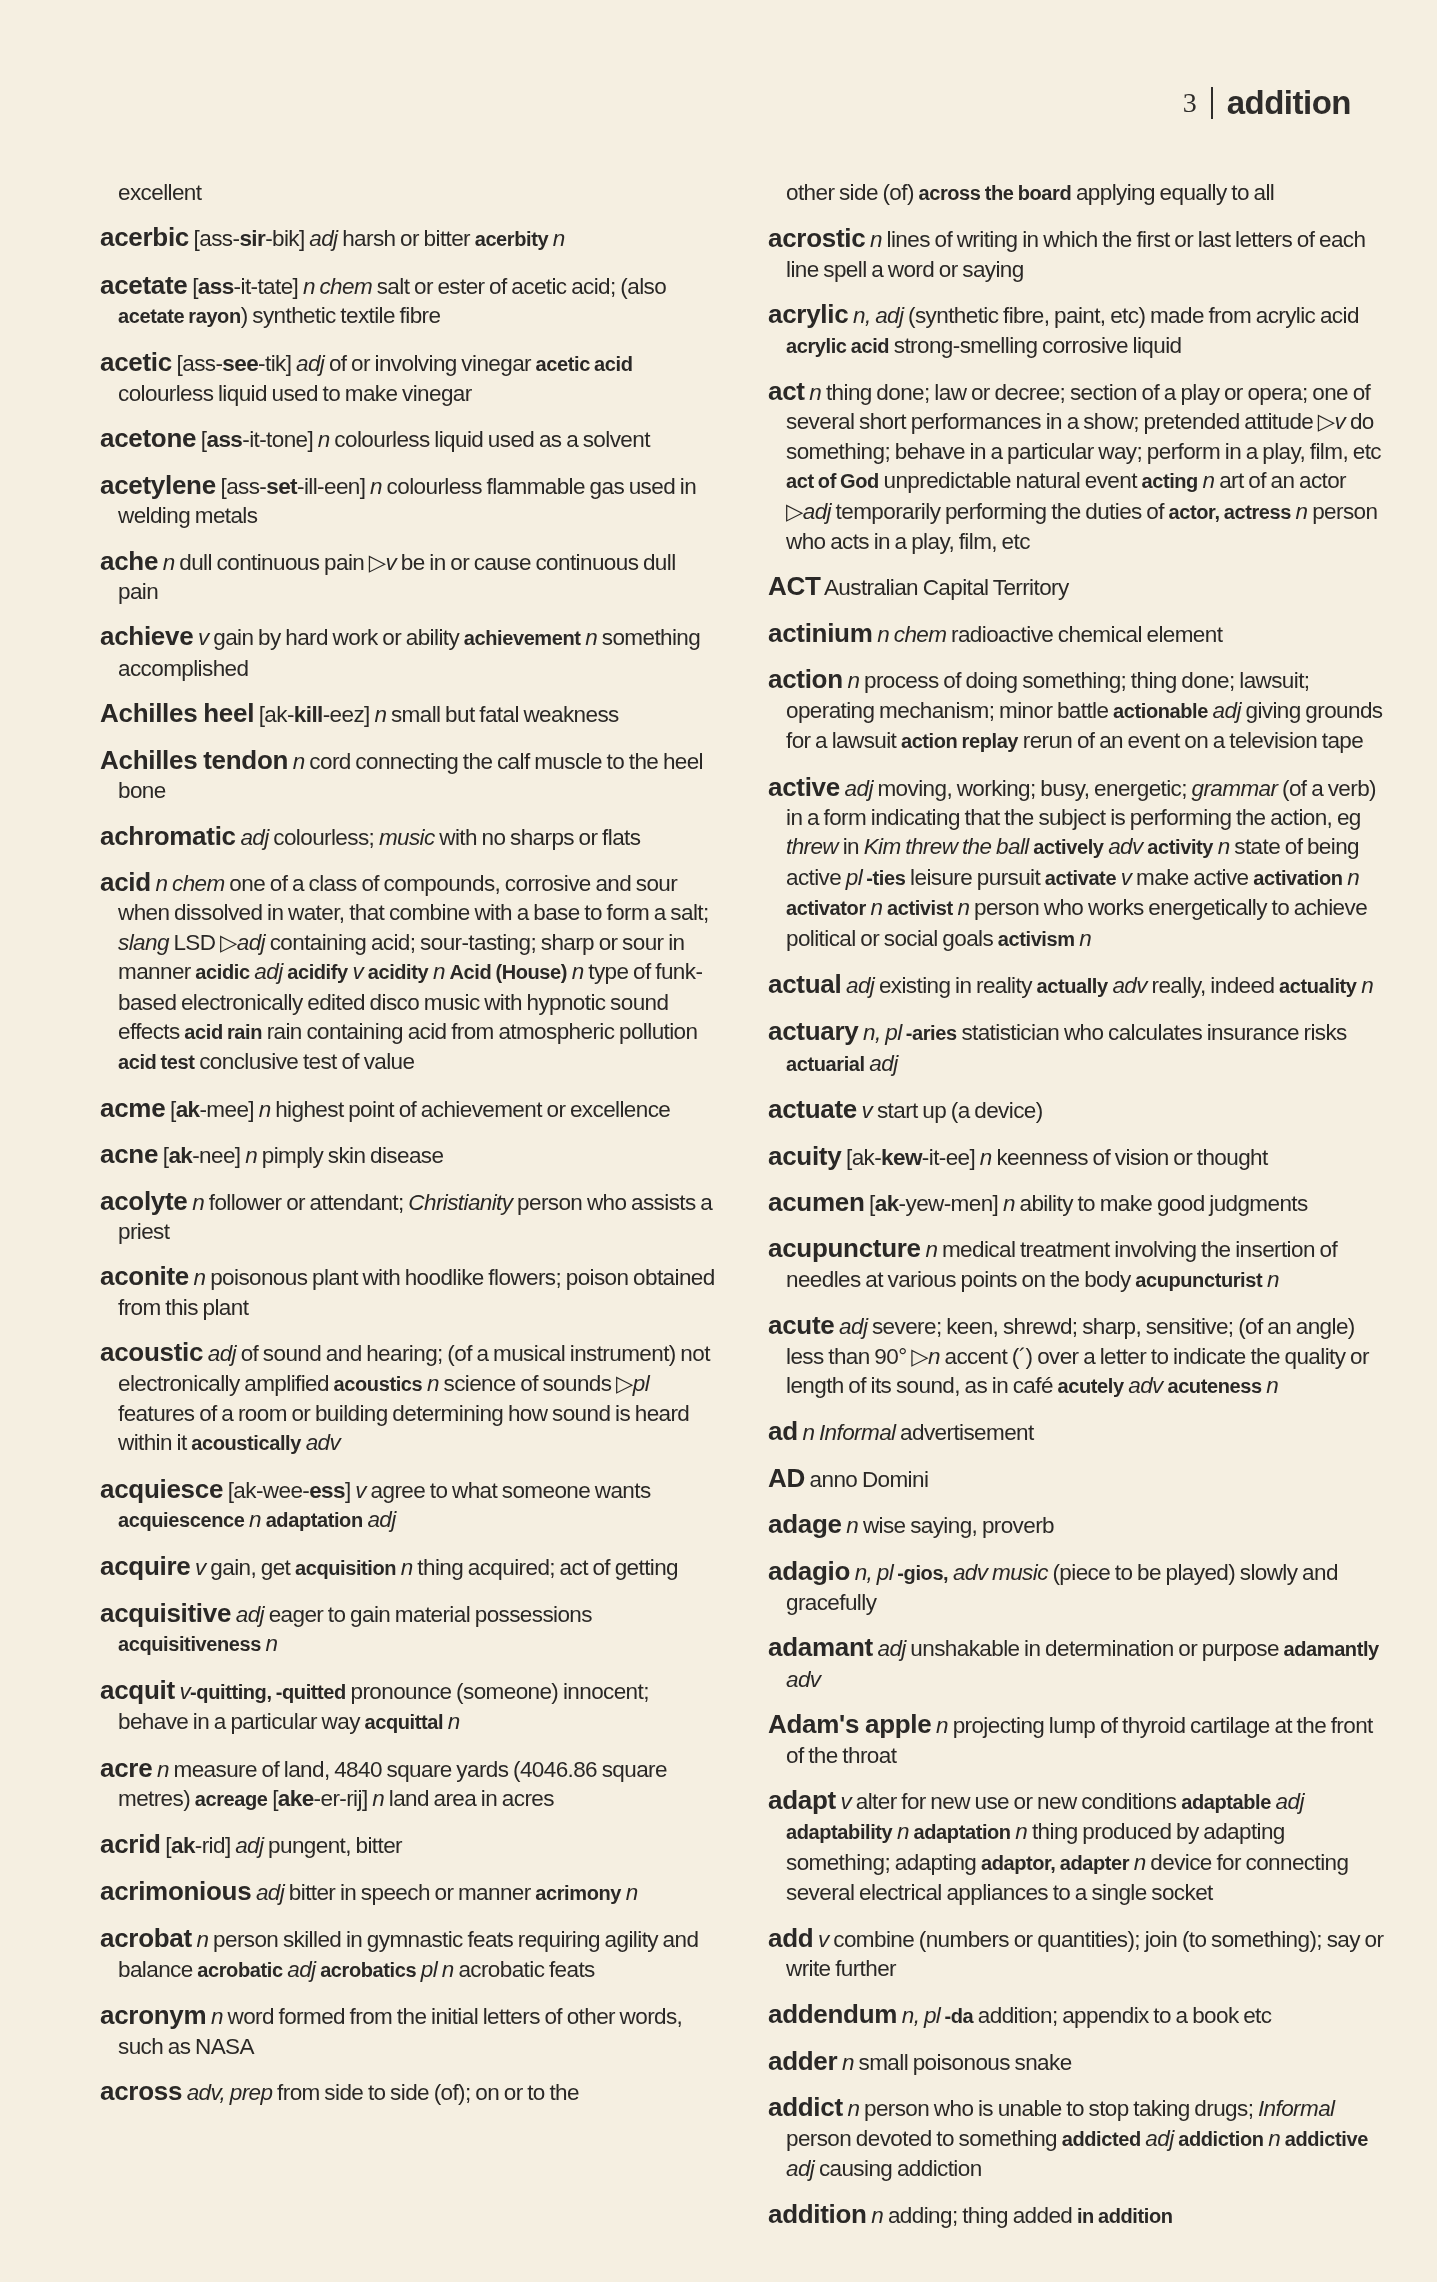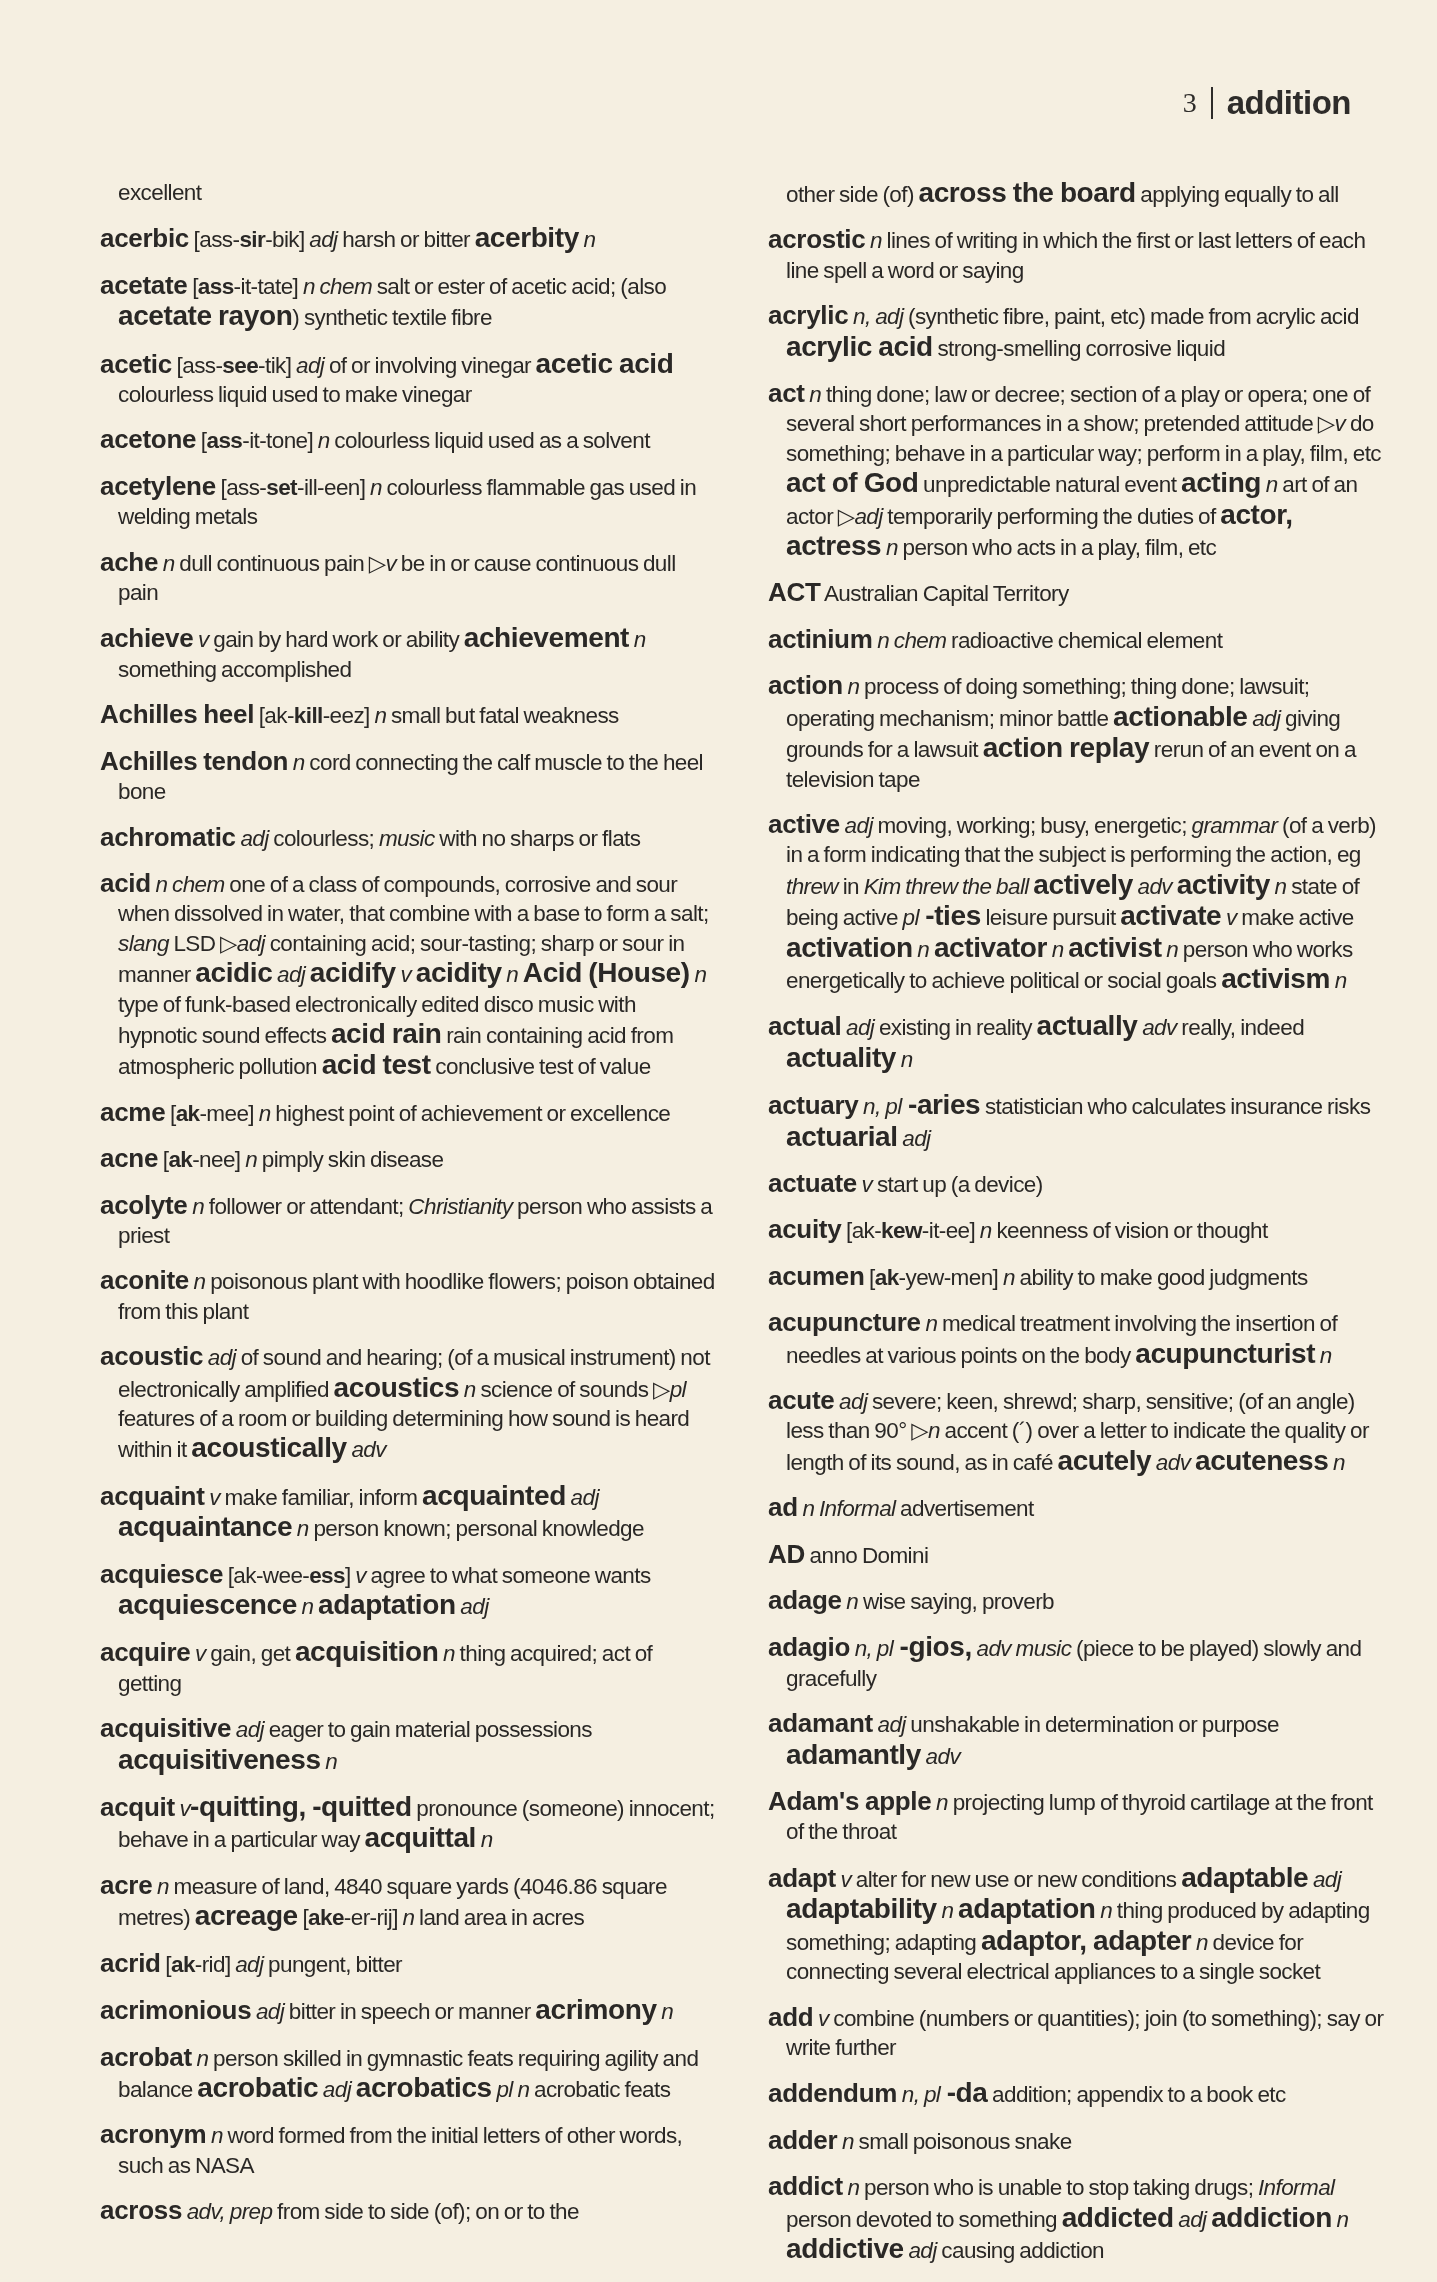--- a/index.html
+++ b/index.html
@@ -26,21 +26,21 @@
     letter-spacing: -0.6px;
     word-spacing: -1px;
   }
   .col-left { left: 84px; }
   .col-right { left: 752px; }
   .entry {
     padding-left: 18px; text-indent: -18px;
     margin: 16px;
   }
   .entry.cont { padding-left: 18px; text-indent: 0; }
-  .seg-b { font-weight: bold; font-size: 28px; letter-spacing: -0.4px; }
+  .seg-b { font-weight: bold; font-size: 20px; letter-spacing: -0.4px; }
   .seg-hw { font-weight: bold; font-size: 26px; letter-spacing: -0.3px; }
   .seg-i { font-style: italic; }
   .seg-bp { font-weight: bold; }
 </style>
 </head>
 <body>
 
 <div class="page-header">
   <span class="page-number">3</span>
   <span class="header-sep"></span>
@@ -58,21 +58,20 @@
     <p class="entry"><span class="seg-hw">achieve</span><span> </span><span class="seg-i">v</span><span> gain by hard work or ability </span><span class="seg-b">achievement</span><span class="seg-i"> n</span><span> something accomplished</span></p>
     <p class="entry"><span class="seg-hw">Achilles heel</span><span> [ak-</span><span class="seg-bp">kill</span><span>-eez] </span><span class="seg-i">n</span><span> small but fatal weakness</span></p>
     <p class="entry"><span class="seg-hw">Achilles tendon</span><span> </span><span class="seg-i">n</span><span> cord connecting the calf muscle to the heel bone</span></p>
     <p class="entry"><span class="seg-hw">achromatic</span><span> </span><span class="seg-i">adj</span><span> colourless; </span><span class="seg-i">music</span><span> with no sharps or flats</span></p>
     <p class="entry"><span class="seg-hw">acid</span><span> </span><span class="seg-i">n chem</span><span> one of a class of compounds, corrosive and sour when dissolved in water, that combine with a base to form a salt; </span><span class="seg-i">slang</span><span> LSD ▷</span><span class="seg-i">adj</span><span> containing acid; sour-tasting; sharp or sour in manner </span><span class="seg-b">acidic</span><span class="seg-i"> adj </span><span class="seg-b">acidify</span><span class="seg-i"> v </span><span class="seg-b">acidity</span><span class="seg-i"> n </span><span class="seg-b">Acid (House)</span><span class="seg-i"> n</span><span> type of funk-based electronically edited disco music with hypnotic sound effects </span><span class="seg-b">acid rain</span><span> rain containing acid from atmospheric pollution </span><span class="seg-b">acid test</span><span> conclusive test of value</span></p>
     <p class="entry"><span class="seg-hw">acme</span><span> [</span><span class="seg-bp">ak</span><span>-mee] </span><span class="seg-i">n</span><span> highest point of achievement or excellence</span></p>
     <p class="entry"><span class="seg-hw">acne</span><span> [</span><span class="seg-bp">ak</span><span>-nee] </span><span class="seg-i">n</span><span> pimply skin disease</span></p>
     <p class="entry"><span class="seg-hw">acolyte</span><span> </span><span class="seg-i">n</span><span> follower or attendant; </span><span class="seg-i">Christianity</span><span> person who assists a priest</span></p>
     <p class="entry"><span class="seg-hw">aconite</span><span> </span><span class="seg-i">n</span><span> poisonous plant with hoodlike flowers; poison obtained from this plant</span></p>
     <p class="entry"><span class="seg-hw">acoustic</span><span> </span><span class="seg-i">adj</span><span> of sound and hearing; (of a musical instrument) not electronically amplified </span><span class="seg-b">acoustics</span><span class="seg-i"> n</span><span> science of sounds ▷</span><span class="seg-i">pl</span><span> features of a room or building determining how sound is heard within it </span><span class="seg-b">acoustically</span><span class="seg-i"> adv</span></p>
-    <p class="entry"><span class="seg-hw">acquaint</span><span> </span><span class="seg-i">v</span><span> make familiar, inform </span><span class="seg-b">acquainted</span><span class="seg-i"> adj </span><span class="seg-b">acquaintance</span><span class="seg-i"> n</span><span> person known; personal knowledge</span></p>
     <p class="entry"><span class="seg-hw">acquiesce</span><span> [ak-wee-</span><span class="seg-bp">ess</span><span>] </span><span class="seg-i">v</span><span> agree to what someone wants </span><span class="seg-b">acquiescence</span><span class="seg-i"> n </span><span class="seg-b">adaptation</span><span class="seg-i"> adj</span></p>
     <p class="entry"><span class="seg-hw">acquire</span><span> </span><span class="seg-i">v</span><span> gain, get </span><span class="seg-b">acquisition</span><span class="seg-i"> n</span><span> thing acquired; act of getting</span></p>
     <p class="entry"><span class="seg-hw">acquisitive</span><span> </span><span class="seg-i">adj</span><span> eager to gain material possessions </span><span class="seg-b">acquisitiveness</span><span class="seg-i"> n</span></p>
     <p class="entry"><span class="seg-hw">acquit</span><span> </span><span class="seg-i">v</span><span class="seg-b">-quitting, -quitted</span><span> pronounce (someone) innocent; behave in a particular way </span><span class="seg-b">acquittal</span><span class="seg-i"> n</span></p>
     <p class="entry"><span class="seg-hw">acre</span><span> </span><span class="seg-i">n</span><span> measure of land, 4840 square yards (4046.86 square metres) </span><span class="seg-b">acreage</span><span> [</span><span class="seg-bp">ake</span><span>-er-rij] </span><span class="seg-i">n</span><span> land area in acres</span></p>
     <p class="entry"><span class="seg-hw">acrid</span><span> [</span><span class="seg-bp">ak</span><span>-rid] </span><span class="seg-i">adj</span><span> pungent, bitter</span></p>
     <p class="entry"><span class="seg-hw">acrimonious</span><span> </span><span class="seg-i">adj</span><span> bitter in speech or manner </span><span class="seg-b">acrimony</span><span class="seg-i"> n</span></p>
     <p class="entry"><span class="seg-hw">acrobat</span><span> </span><span class="seg-i">n</span><span> person skilled in gymnastic feats requiring agility and balance </span><span class="seg-b">acrobatic</span><span class="seg-i"> adj </span><span class="seg-b">acrobatics</span><span class="seg-i"> pl n</span><span> acrobatic feats</span></p>
     <p class="entry"><span class="seg-hw">acronym</span><span> </span><span class="seg-i">n</span><span> word formed from the initial letters of other words, such as NASA</span></p>
     <p class="entry"><span class="seg-hw">across</span><span> </span><span class="seg-i">adv, prep</span><span> from side to side (of); on or to the</span></p>

